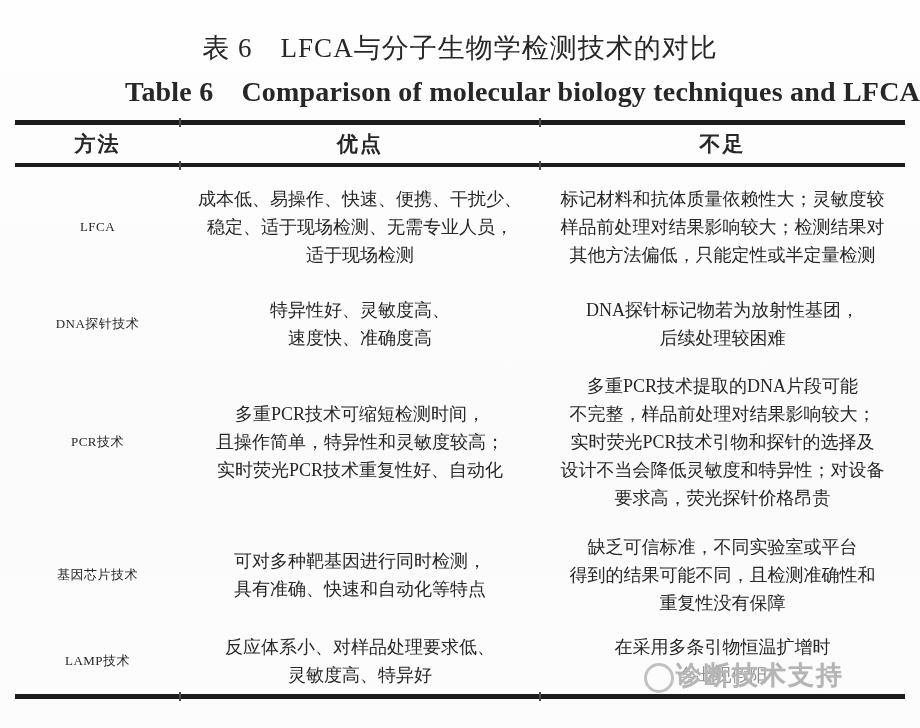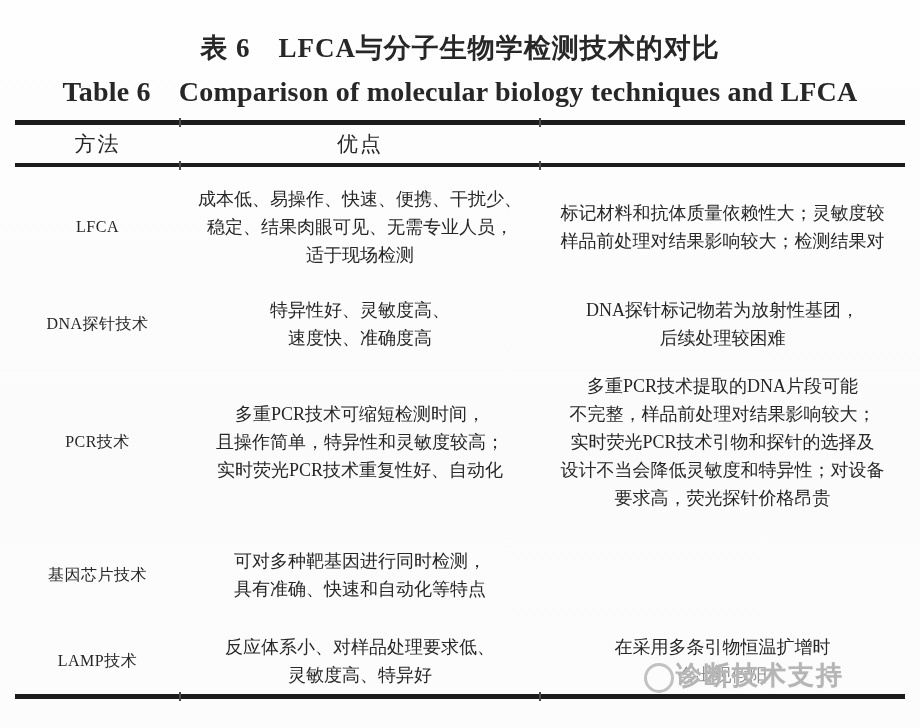--- a/index.html
+++ b/index.html
@@ -7,45 +7,45 @@
     width:920px;height:728px;position:relative;overflow:hidden;
     background:#fdfdfd;
     font-family:"Liberation Serif","DejaVu Serif",serif;
     color:#272727;
   }
   .page{position:absolute;inset:0;background:linear-gradient(180deg,#fefefe 0%,#fbfbfb 60%,#fcfcfc 100%);}
 
   
   .title-cn{
     position:absolute;top:30px;left:0;width:100%;
-    text-align:center;font-weight:bold;font-size:27px;letter-spacing:1px;
+    text-align:center;font-weight:normal;font-size:27px;letter-spacing:1px;
   }
   .title-en{
     position:absolute;top:76px;left:0;width:100%;
-    text-align:center;font-weight:bold;font-size:28px;letter-spacing:0.2px;
+    text-align:right;font-weight:bold;font-size:28px;letter-spacing:0.2px;
   }
   .title-gap{display:inline-block;width:28px;}
 
   
   .tbl{position:absolute;left:15px;top:120px;width:890px;}
   .rule{position:relative;background:#1c1c1c;height:5px;}
   .rule.mid{height:4px;}
   .tick{position:absolute;top:-2px;width:2px;height:9px;background:#4a4a4a;}
   .tick.t1{left:164px;}
   .tick.t2{left:524px;}
 
   .grid-row{
     display:grid;grid-template-columns:165px 360px 365px;
     align-items:center;text-align:center;
   }
   .hdr{height:38px;font-size:21px;letter-spacing:2px;}
-  .hdr .cell{font-weight:normal;text-align:center;}
+  .hdr .cell{font-weight:bold;text-align:center;}
 
   .body-row{font-size:18px;line-height:28px;}
-  .body-row .method{font-size:16px;letter-spacing:0.5px;}
+  .body-row .method{font-size:13px;letter-spacing:0.5px;}
   .r0{min-height:119px;}
   .r1{min-height:76px;}
   .r2{min-height:159px;}
   .r3{min-height:107px;}
   .r4{min-height:66px;}
   .cell{padding:0 2px;}
   .line{display:block;white-space:nowrap;}
   .line.overlapped{color:#8f8f8f;}
 
   
@@ -76,37 +76,39 @@
   <div class="tbl">
 
     <div class="rule top">
       <span class="tick t1"></span>
       <span class="tick t2"></span>
     </div>
 
     <div class="grid-row hdr">
       <div class="cell">方法</div>
       <div class="cell">优点</div>
+      <div class="cell">不足</div>
     </div>
 
     <div class="rule mid">
       <span class="tick t1"></span>
       <span class="tick t2"></span>
     </div>
 
     <div class="grid-row body-row r0">
       <div class="cell method">LFCA</div>
       <div class="cell">
         <span class="line">成本低、易操作、快速、便携、干扰少、</span>
-        <span class="line">稳定、结果肉眼可见、无需专业人员，</span>
+        <span class="line">稳定、适于现场检测、无需专业人员，</span>
         <span class="line">适于现场检测</span>
       </div>
       <div class="cell">
         <span class="line">标记材料和抗体质量依赖性大；灵敏度较</span>
         <span class="line">样品前处理对结果影响较大；检测结果对</span>
+        <span class="line">其他方法偏低，只能定性或半定量检测</span>
       </div>
     </div>
 
     <div class="grid-row body-row r1">
       <div class="cell method">DNA探针技术</div>
       <div class="cell">
         <span class="line">特异性好、灵敏度高、</span>
         <span class="line">速度快、准确度高</span>
       </div>
       <div class="cell">
@@ -130,20 +132,25 @@
         <span class="line">要求高，荧光探针价格昂贵</span>
       </div>
     </div>
 
     <div class="grid-row body-row r3">
       <div class="cell method">基因芯片技术</div>
       <div class="cell">
         <span class="line">可对多种靶基因进行同时检测，</span>
         <span class="line">具有准确、快速和自动化等特点</span>
       </div>
+      <div class="cell">
+        <span class="line">缺乏可信标准，不同实验室或平台</span>
+        <span class="line">得到的结果可能不同，且检测准确性和</span>
+        <span class="line">重复性没有保障</span>
+      </div>
     </div>
 
     <div class="grid-row body-row r4">
       <div class="cell method">LAMP技术</div>
       <div class="cell">
         <span class="line">反应体系小、对样品处理要求低、</span>
         <span class="line">灵敏度高、特异好</span>
       </div>
       <div class="cell">
         <span class="line">在采用多条引物恒温扩增时</span>

